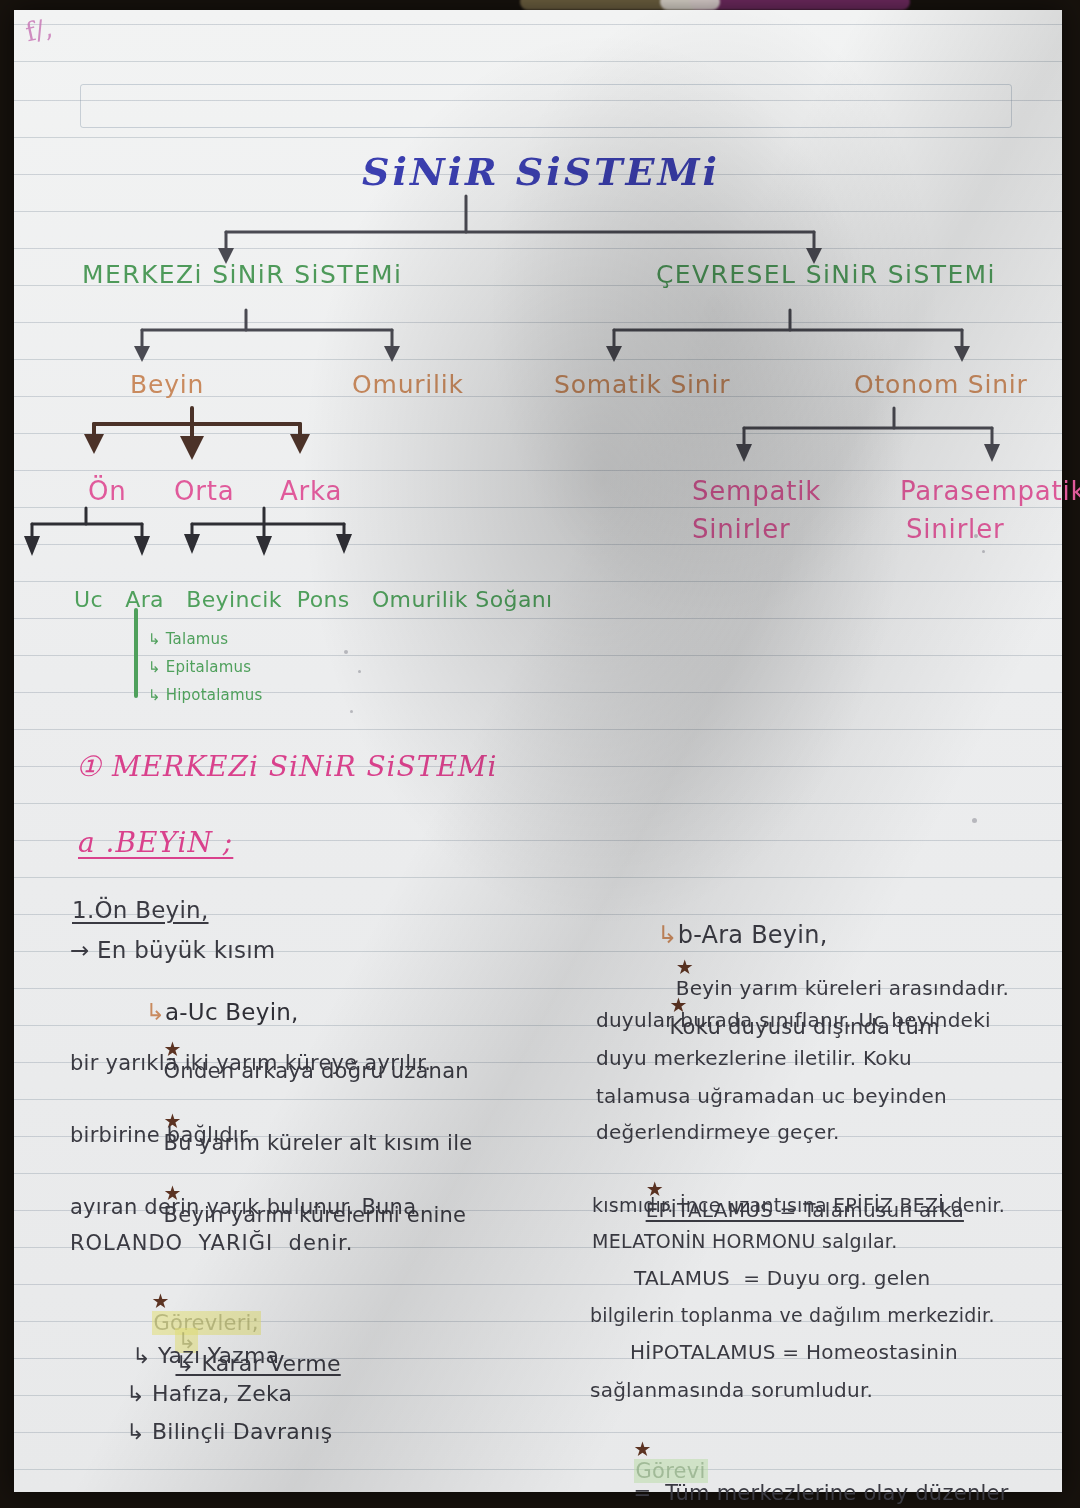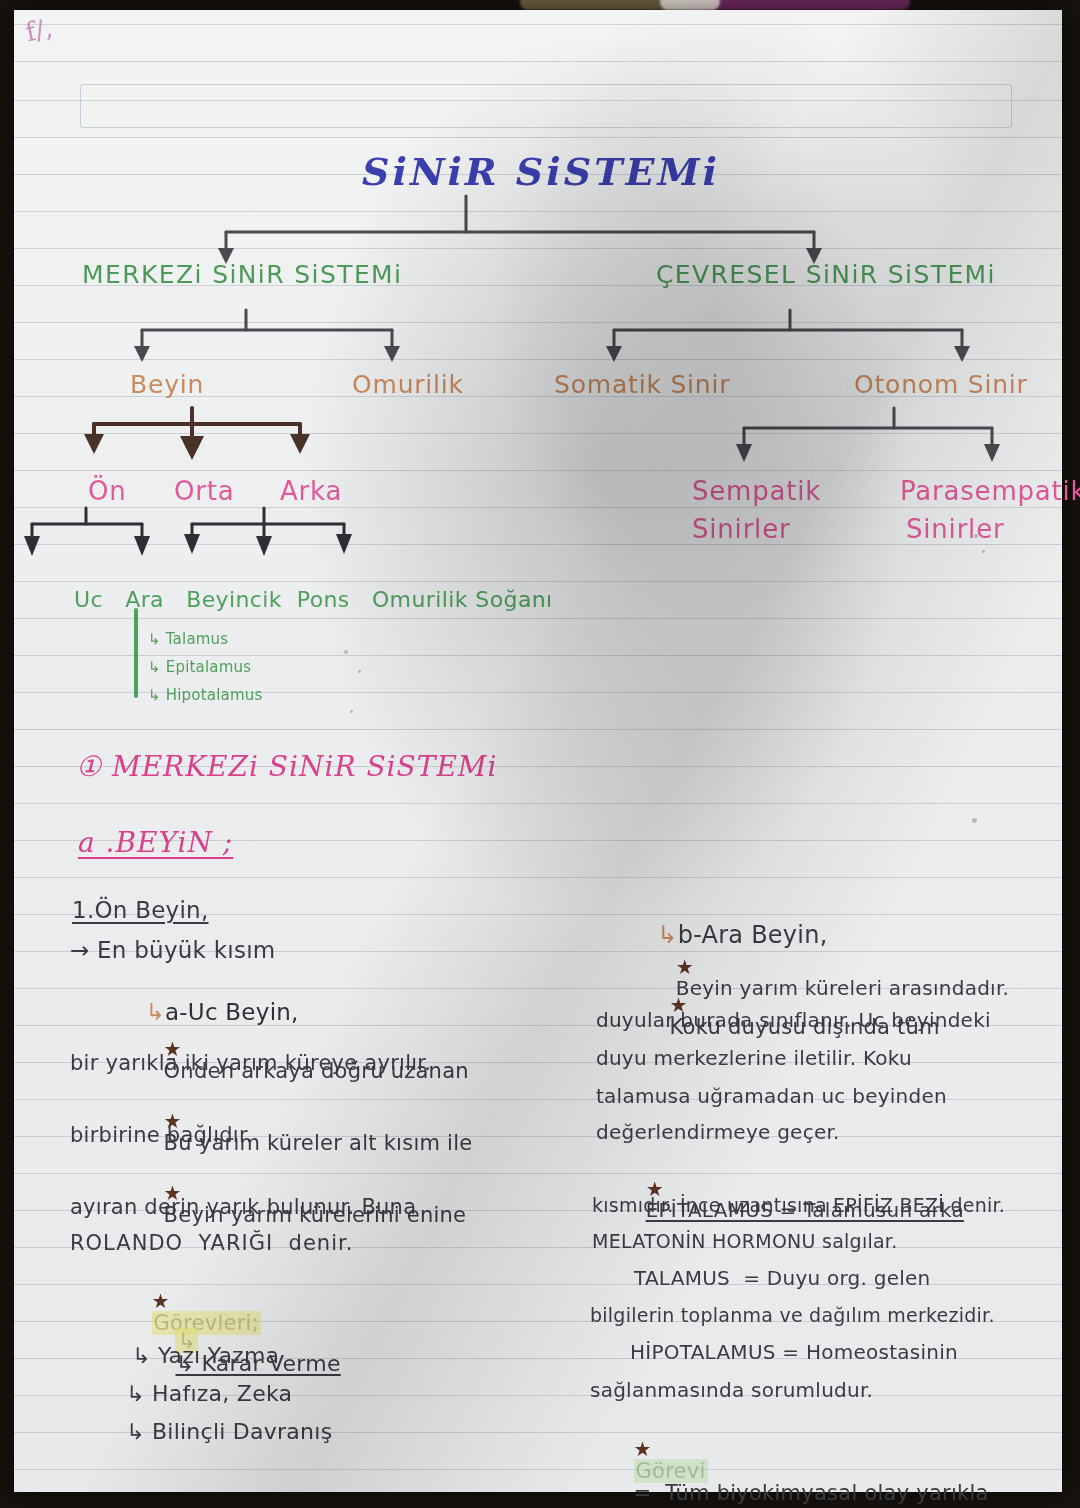--- a/index.html
+++ b/index.html
@@ -342,21 +342,21 @@
     <div class="hw body-line small" style="left:578px; top:1186px; font-size:19px;">kısmıdır. İnce uzantısına EPİFİZ BEZİ denir.</div>
     <div class="hw body-line small" style="left:578px; top:1222px; font-size:19px;">MELATONİN HORMONU salgılar.</div>
     <div class="hw body-line small" style="left:620px; top:1258px;">TALAMUS  = Duyu org. gelen</div>
     <div class="hw body-line small" style="left:576px; top:1296px; font-size:19px;">bilgilerin toplanma ve dağılım merkezidir.</div>
     <div class="hw body-line small" style="left:616px; top:1332px;">HİPOTALAMUS = Homeostasinin</div>
     <div class="hw body-line small" style="left:576px; top:1370px;">sağlanmasında sorumludur.</div>
 
     <div class="hw body-line" style="left:578px; top:1406px; font-size:21px;">
       <span class="star ink-brown">★</span>
       <span class="hl-green">Görevi</span>
-      <span>=  Tüm biyokimyasal olay yarıkla</span>
+      <span>=  Tüm merkezlerine olay düzenler</span>
     </div>
 
     <div class="dot" style="left:330px; top:640px; width:4px; height:4px;"></div>
     <div class="dot" style="left:344px; top:660px; width:3px; height:3px;"></div>
     <div class="dot" style="left:336px; top:700px; width:3px; height:3px;"></div>
     <div class="dot" style="left:960px; top:524px; width:4px; height:4px;"></div>
     <div class="dot" style="left:968px; top:540px; width:3px; height:3px;"></div>
     <div class="dot" style="left:958px; top:808px; width:5px; height:5px;"></div>
 
     <div id="shade"></div>

